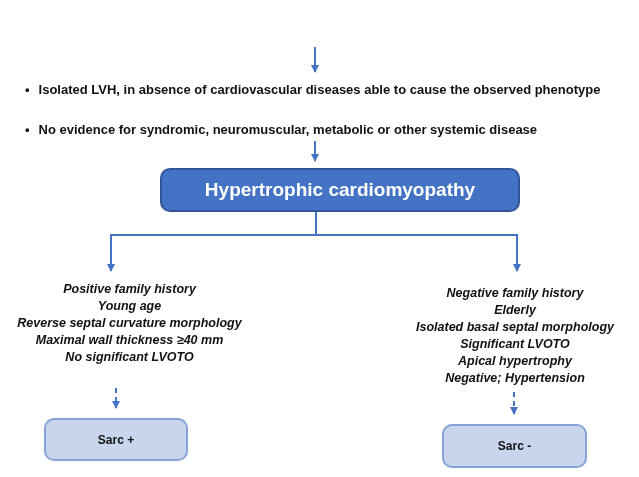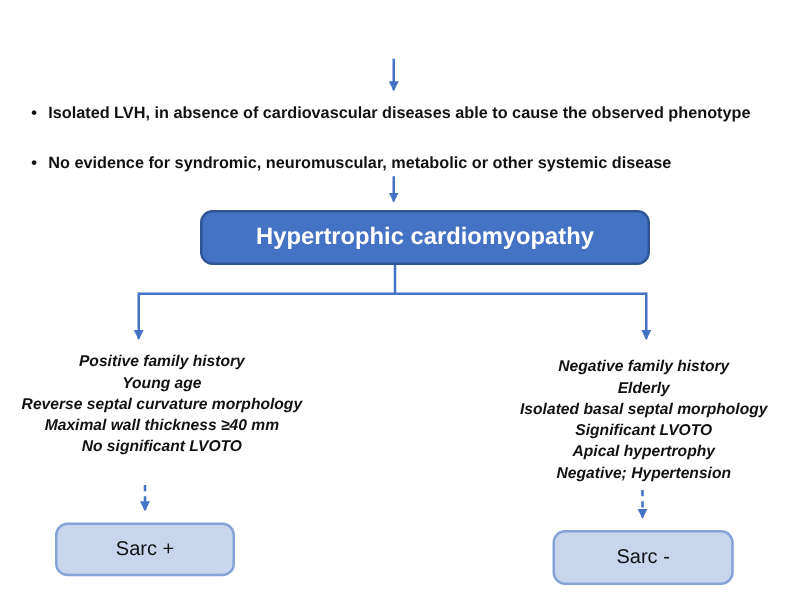--- a/index.html
+++ b/index.html
@@ -39,22 +39,22 @@
     background: var(--primary_fill, #4472C4);
     border: 2px solid var(--primary_border, #2F5597);
     color: var(--box_text, #fff);
     font-size: 19px;
     font-weight: bold;
   }
   .node.outcome {
     background: var(--outcome_fill, #C8D5EC);
     border: 2px solid var(--outcome_border, #85A3D8);
     color: var(--text, #111);
-    font-size: 16px;
-    font-weight: normal;
+    font-size: 12px;
+    font-weight: bold;
   }
 
   #lvh-box  { left: 155px; top: 4px;   width: 327px; height: 42px; }
   #hcm-box  { left: 160px; top: 168px; width: 360px; height: 44px; }
   #sarc-pos { left: 44px;  top: 418px; width: 144px; height: 43px; }
   #sarc-neg { left: 442px; top: 424px; width: 145px; height: 44px; }
 
   .bullet-line {
     position: absolute;
     left: 25px;

